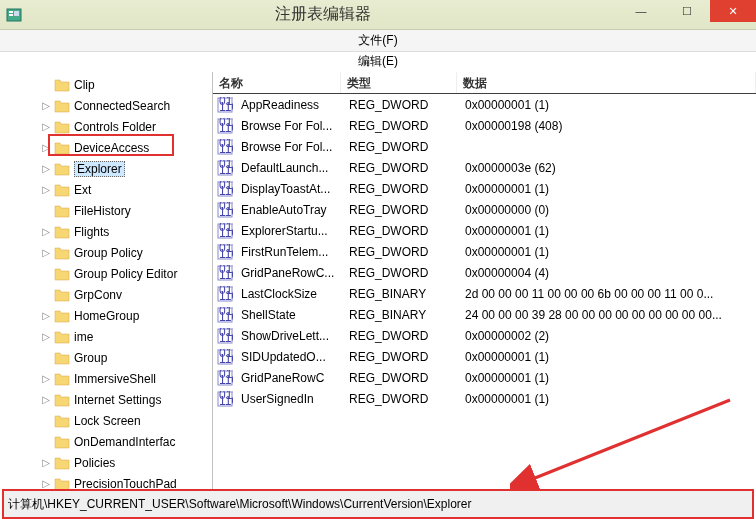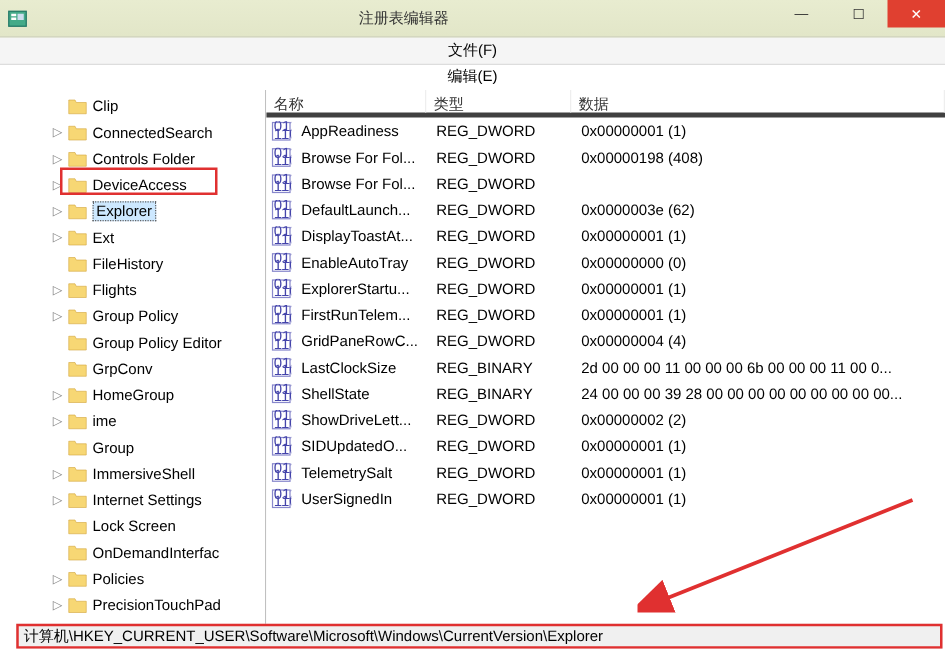--- a/index.html
+++ b/index.html
@@ -1,47 +1,47 @@
 <!DOCTYPE html>
 <html><head>
 <meta charset="utf-8">
 <style>
 * { margin: 0; padding: 0; box-sizing: border-box; font-family: "Microsoft YaHei", "Segoe UI", Tahoma, sans-serif; font-size: 12px; }
 body { background: #fff; width: 756px; height: 519px; overflow: hidden; position: relative; }
 
 .titlebar { height: 30px; background: linear-gradient(#e8ecd0, #e2e6c8); display: flex; align-items: center; border-bottom: 1px solid #c8ccb0; position: relative; }
 .titlebar .app-icon { width: 16px; height: 16px; margin: 0 6px; }
-.titlebar .title { flex: 1; text-align: center; font-size: 12px; color: #333; }
+.titlebar .title { flex: 1; text-align: center; font-size: 16px; color: #333; }
 .titlebar .win-controls { display: flex; height: 100%; }
 .titlebar .win-btn { width: 46px; height: 22px; display: flex; align-items: center; justify-content: center; font-size: 11px; color: #333; }
 .titlebar .win-btn.close { background: #e04030; color: #fff; width: 46px; height: 22px; }
 .titlebar .win-btn.min, .titlebar .win-btn.max { background: transparent; }
 
 .menubar { height: 22px; background: #f5f5f5; border-bottom: 1px solid #ddd; display: flex; align-items: center; padding: 0 4px; flex-direction: column; }
 .menubar .menu-item { padding: 2px 8px; cursor: default; }
 
 .content { display: flex; height: calc(100% - 30px - 22px - 22px); margin-top: 20px; }
 
 .tree-pane { width: 213px; border-right: 1px solid #c0c0c0; overflow: hidden; background: #fff; padding-top: 2px; }
 .tree-node { display: flex; align-items: center; height: 21px; padding-left: 40px; white-space: nowrap; cursor: default; }
 .tree-node .expander { width: 12px; text-align: center; color: #888; font-size: 10px; margin-right: 2px; }
 .tree-node .folder-icon { width: 16px; height: 14px; margin-right: 4px; }
 .tree-node.selected .label { background: #cde8ff; border: 1px dotted #666; padding: 0 2px; }
 
 .list-pane { flex: 1; background: #fff; overflow: hidden; }
-.list-header { display: flex; height: 22px; border-bottom: 4px solid #404040; background: #fff; }
+.list-header { display: flex; height: 22px; border-bottom: 1px solid #404040; background: #fff; font-weight: bold; }
 .list-header .col { padding: 3px 6px; border-right: 1px solid #eee; color: #333; }
 .col-name { width: 128px; }
 .col-type { width: 116px; }
 .col-data { flex: 1; }
 .list-row { display: flex; height: 21px; align-items: center; }
 .list-row .cell { padding: 0 6px; overflow: hidden; text-overflow: ellipsis; white-space: nowrap; }
 .list-row .icon { width: 16px; height: 16px; margin-left: 4px; margin-right: 2px; flex-shrink: 0; }
 
-.statusbar { height: 20px; border: 2px solid #e03030; display: flex; align-items: center; padding: 0 4px; font-size: 12px; background: #f0f0f0; position: absolute; bottom: 0; left: 13px; right: 2px; }
+.statusbar { height: 30px; border: 2px solid #e03030; display: flex; align-items: center; padding: 0 4px; font-size: 12px; background: #f0f0f0; position: absolute; bottom: 0; left: 2px; right: 2px; }
 
 .highlight-box { position: absolute; border: 2px solid #e03030; pointer-events: none; }
 .arrow-svg { position: absolute; pointer-events: none; }
 
 .folder-svg { fill: #f7d774; stroke: #d4a640; stroke-width: 0.5; }
 </style>
 </head>
 <body>
 
 <div class="titlebar">
@@ -352,21 +352,21 @@
           <div class="cell col-name" style="width:108px">SIDUpdatedO...</div>
           <div class="cell col-type">REG_DWORD</div>
           <div class="cell col-data">0x00000001 (1)</div>
         </div>
         <div class="list-row">
           <svg class="icon" viewBox="0 0 16 16">
             <rect x="1" y="1" width="14" height="14" fill="#fff" stroke="#88c"></rect>
             <text x="2" y="8" font-size="6" fill="#44a">011</text>
             <text x="2" y="14" font-size="6" fill="#44a">110</text>
           </svg>
-          <div class="cell col-name" style="width:108px">TelemetrySalt</div>
+          <div class="cell col-name" style="width:108px">GridPaneRowC</div>
           <div class="cell col-type">REG_DWORD</div>
           <div class="cell col-data">0x00000001 (1)</div>
         </div>
         <div class="list-row">
           <svg class="icon" viewBox="0 0 16 16">
             <rect x="1" y="1" width="14" height="14" fill="#fff" stroke="#88c"></rect>
             <text x="2" y="8" font-size="6" fill="#44a">011</text>
             <text x="2" y="14" font-size="6" fill="#44a">110</text>
           </svg>
           <div class="cell col-name" style="width:108px">UserSignedIn</div>

